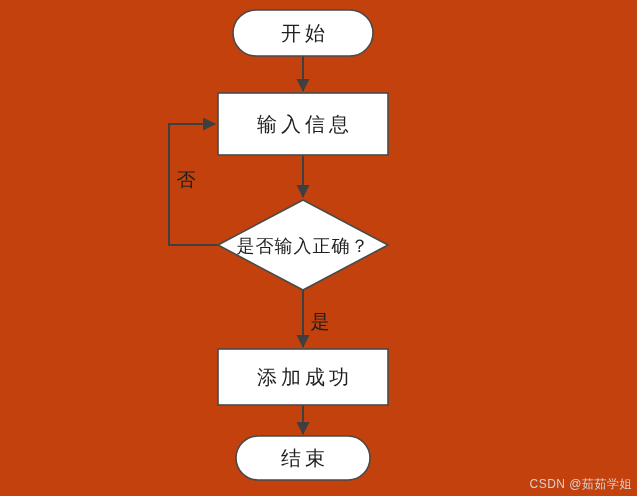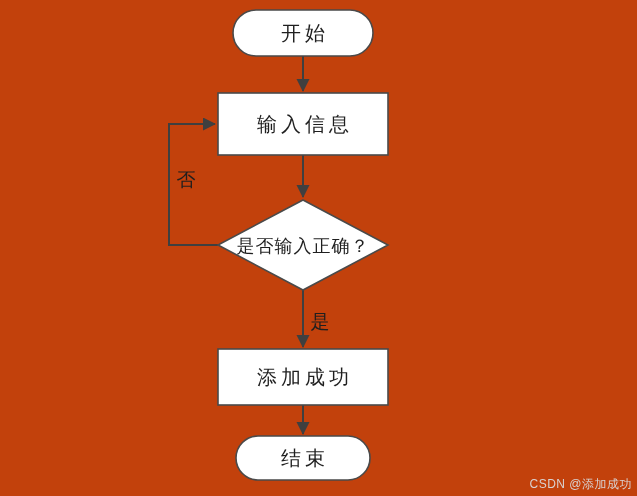--- a/index.html
+++ b/index.html
@@ -87,14 +87,14 @@
       <text class="node-label" x="305" y="40">开始</text>
       <text class="node-label" x="305" y="131">输入信息</text>
       <text class="node-label decision-label" x="303" y="252">是否输入正确？</text>
       <text class="node-label" x="305" y="384">添加成功</text>
       <text class="node-label" x="305" y="465">结束</text>
       <text class="edge-label" x="186" y="186">否</text>
       <text class="edge-label" x="320" y="328">是</text>
     </g>
   </svg>
 
-  <div class="watermark">CSDN @添加成功</div>
+  <div class="watermark">CSDN @茹茹学姐</div>
 </div>
 
 </body></html>

